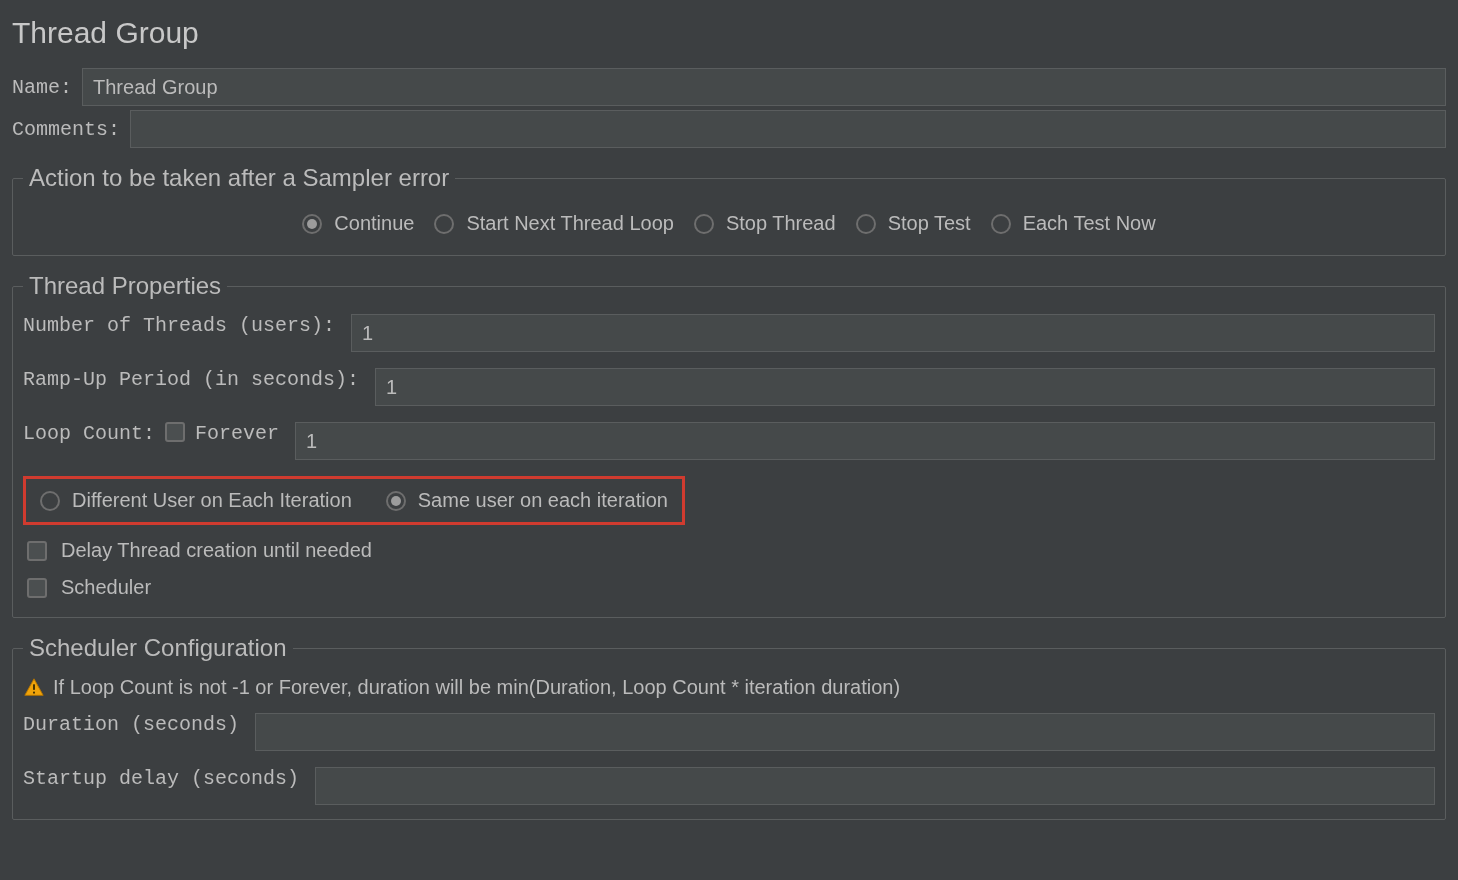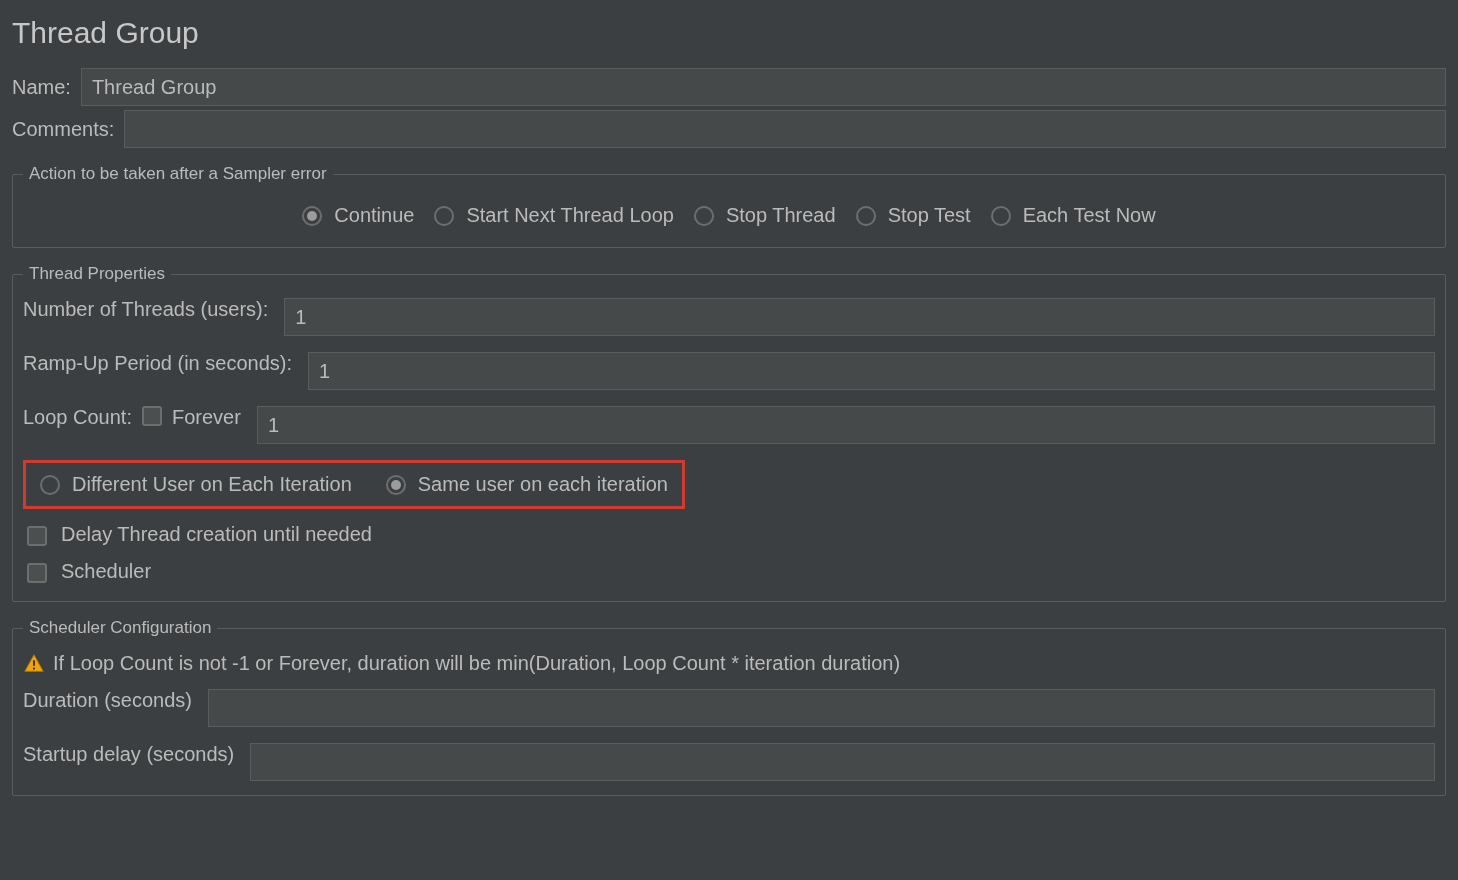--- a/index.html
+++ b/index.html
@@ -21,20 +21,21 @@
   }
   .row {
     display: flex;
     align-items: center;
     margin-bottom: 4px;
   }
   .label {
     color: #bbbbbb;
     padding-right: 10px;
     white-space: nowrap;
+    font-family: Liberation Mono, monospace;
   }
   .text-input {
     flex: 1;
     background: #45494a;
     border: 1px solid #5a5d5e;
     color: #bbbbbb;
     font-size: 20px;
     font-family: inherit;
     padding: 6px 10px;
     height: 38px;
@@ -43,21 +44,21 @@
   fieldset {
     border: 1px solid #5a5d5e;
     border-radius: 2px;
     margin-top: 16px;
     padding: 14px 10px 14px 10px;
     position: relative;
   }
   legend {
     color: #bbbbbb;
     padding: 0 6px;
-    font-size: 17px;
+    font-size: 24px;
   }
   .radio-row {
     display: flex;
     align-items: center;
     gap: 20px;
     justify-content: center;
     padding: 6px 0;
   }
   .radio-item, .check-item {
     display: flex;
@@ -98,21 +99,21 @@
   .highlight-box {
     border: 3px solid #d03b2f;
     display: inline-flex;
     align-items: center;
     gap: 34px;
     padding: 10px 14px;
     margin-bottom: 14px;
   }
   .section-check {
     display: flex;
-    align-items: flex-end;
+    align-items: center;
     gap: 14px;
     margin-bottom: 14px;
     padding-left: 4px;
   }
   .warn-row {
     display: flex;
     align-items: center;
     gap: 8px;
     margin-bottom: 14px;
   }

